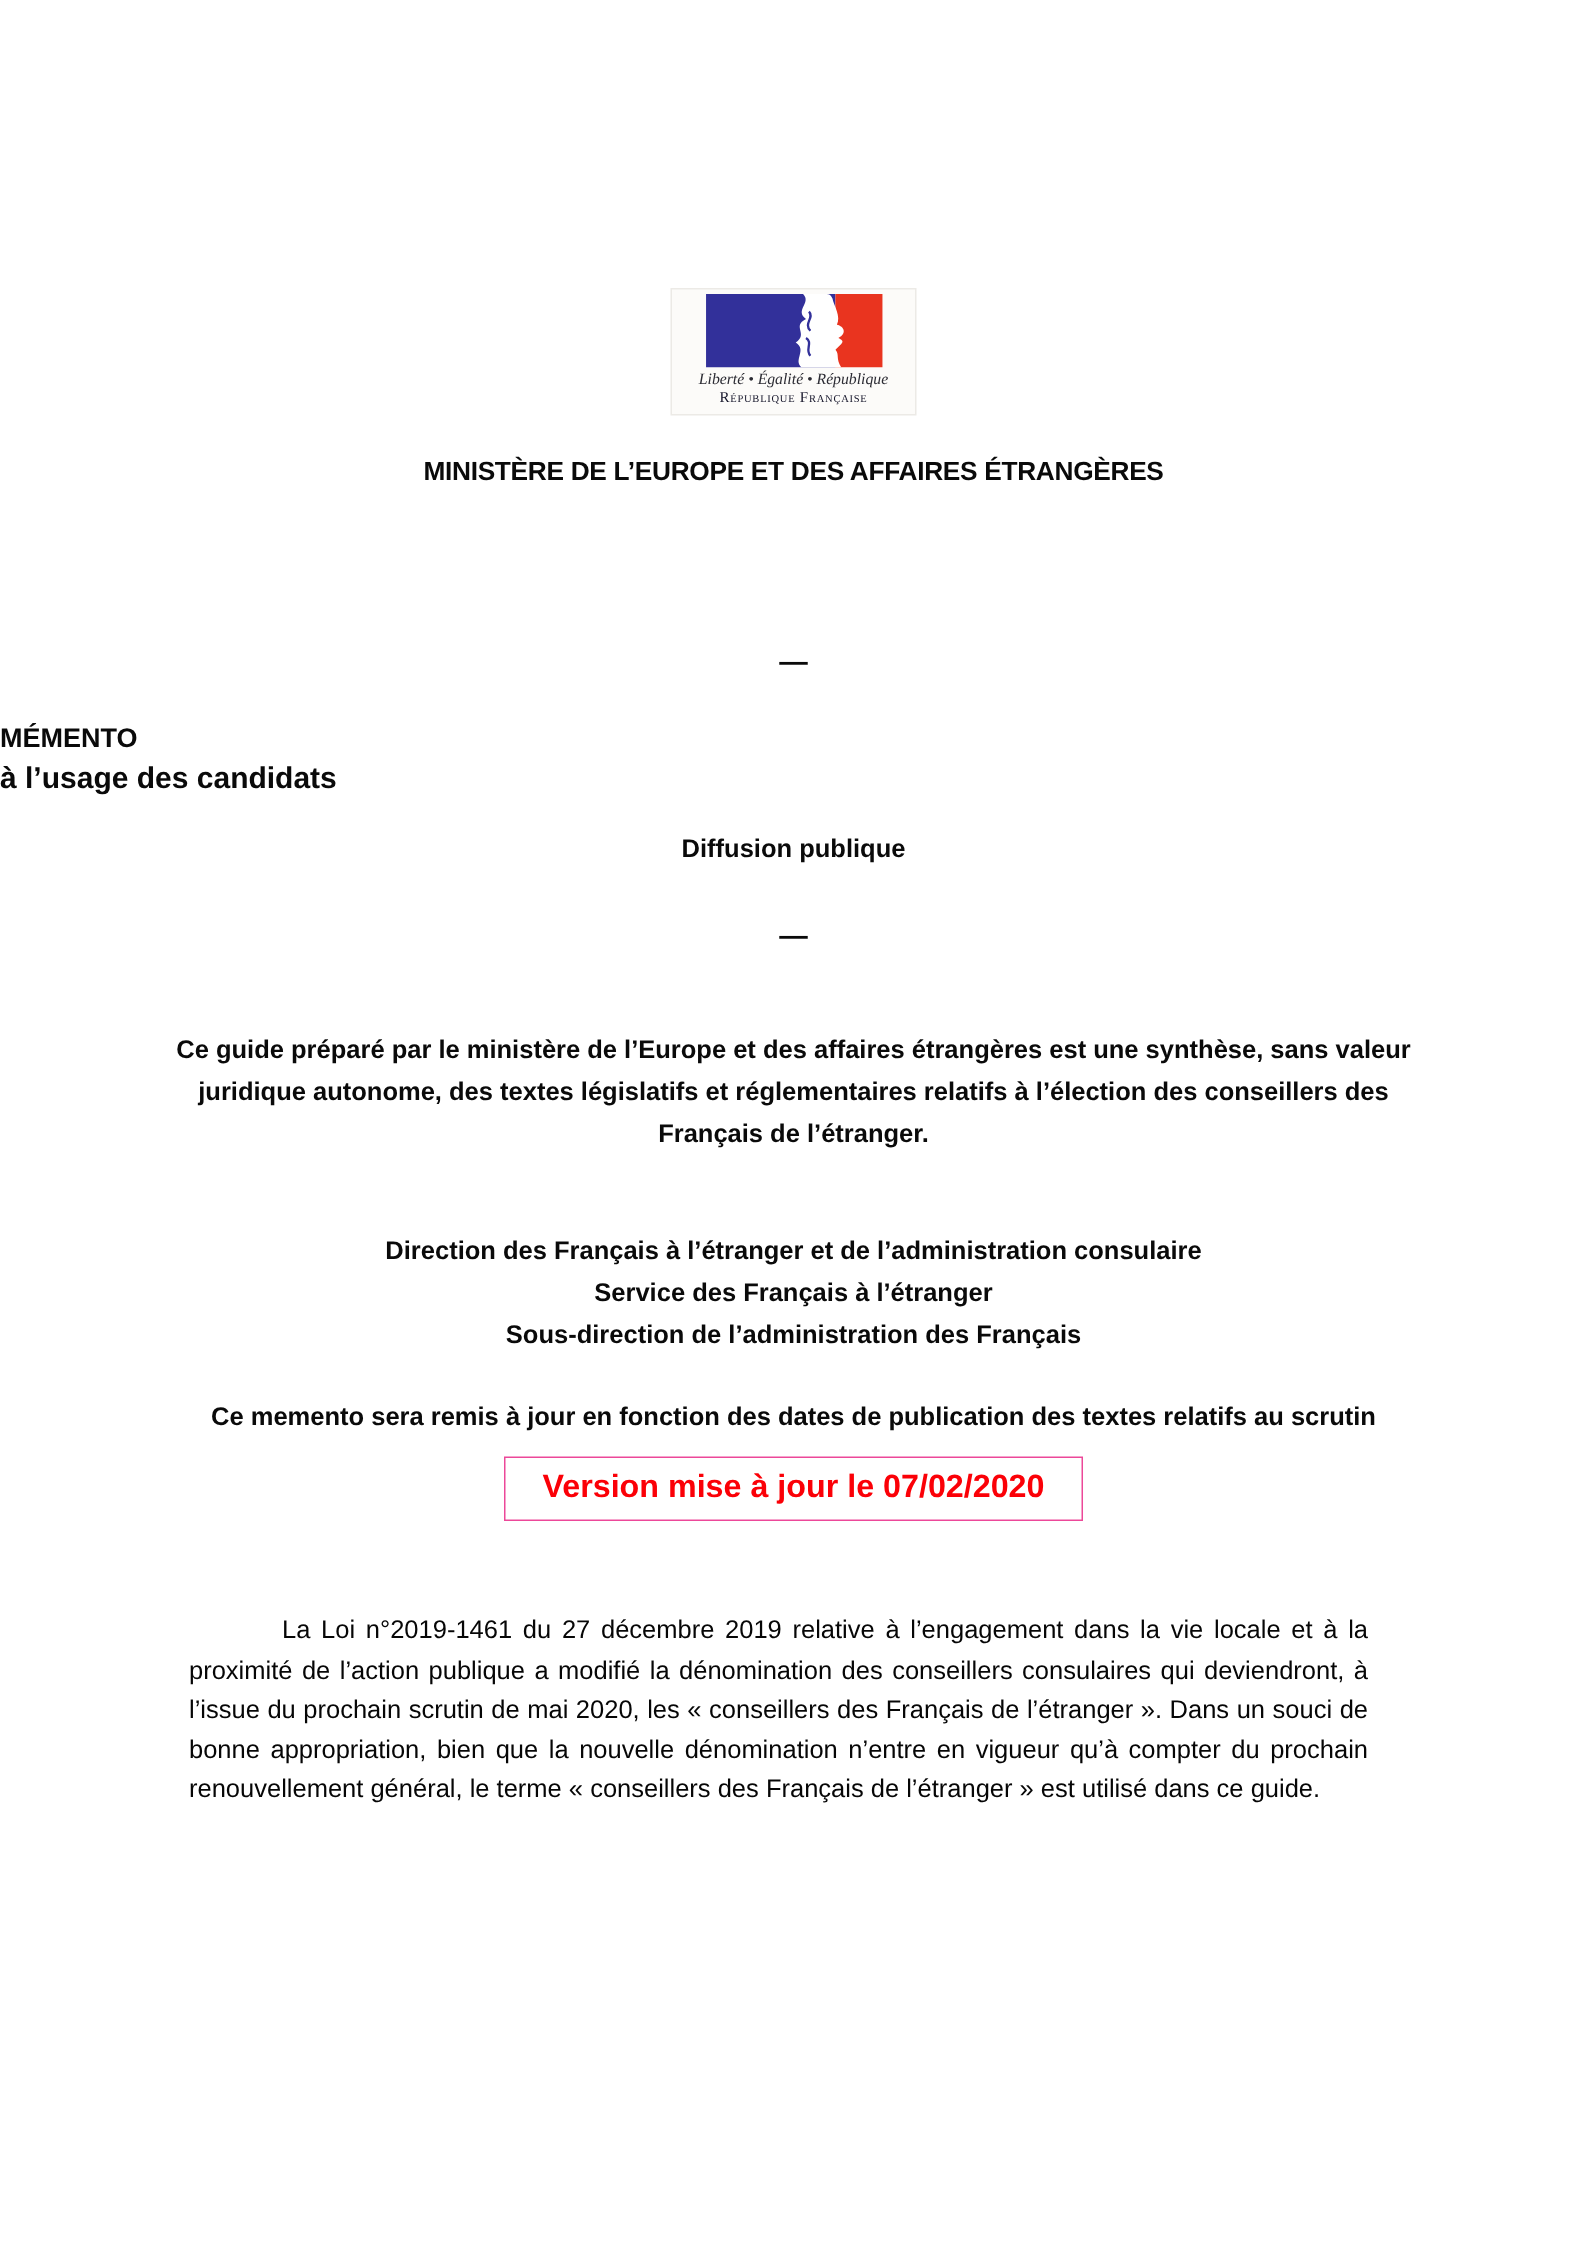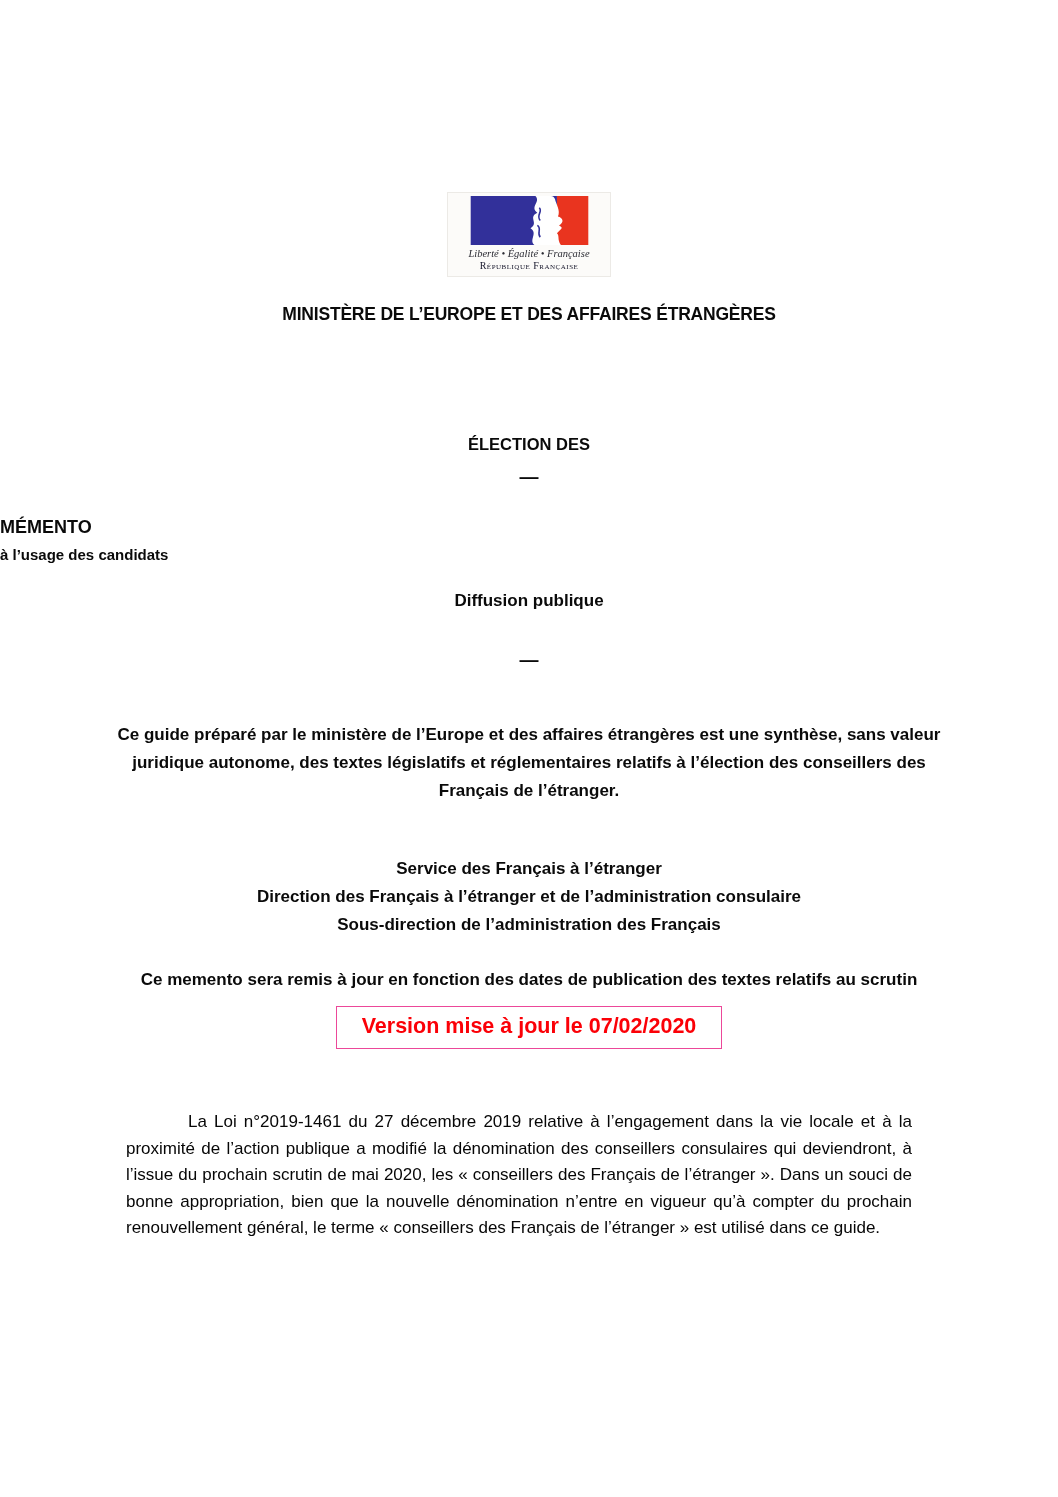--- a/index.html
+++ b/index.html
@@ -34,21 +34,21 @@
     font-size: 17.5px; font-weight: bold; letter-spacing: -0.2px;
   }
   .election-block { margin-top: 106px; text-align: center; }
   .election-line { font-size: 16.5px; font-weight: bold; line-height: 27px; }
   .dash { text-align: center; font-weight: bold; font-size: 19px; }
   .dash-1 { margin-top: 8px; }
   .dash-2 { margin-top: 38px; }
 
   .memento-block { margin-top: 26px; }
   .memento-title { font-size: 18px; font-weight: bold; line-height: 27px; }
-  .memento-subtitle { font-size: 15px; font-weight: bold; line-height: 27px; }
+  .memento-subtitle { font-size: 20px; font-weight: bold; line-height: 27px; }
   .diffusion { margin-top: 23px; text-align: center; font-size: 17px; font-weight: bold; }
   .dates { margin-top: 29px; text-align: center; font-size: 17px; font-weight: bold; }
 
   
   .intro {
     margin: 50px auto 0; width: 830px; text-align: center;
     font-size: 17px; font-weight: bold; line-height: 28px;
   }
   .direction-block { margin-top: 50px; text-align: center; }
   .direction-line { font-size: 17px; font-weight: bold; line-height: 28px; }
@@ -81,43 +81,42 @@
 
   <div class="logo-block">
     <svg class="logo-flag" viewBox="0 0 120 50" xmlns="http://www.w3.org/2000/svg" aria-hidden="true">
       <rect x="0" y="0" width="88" height="50" fill="#32309a"></rect>
       <rect x="88" y="0" width="32" height="50" fill="#e9341f"></rect>
       <path fill="#ffffff" d="M66,0 C72,6 60,11 68,17 C58,22 70,27 61,33 C69,38 59,45 65,50
                L92,50 C88,44 91,41 88,38 L92,34 C94,32 92,31 90,30 C96,27 94,22 89,21
                C92,15 87,8 86,3 C85,1 84,0 82,0 Z"></path>
       <path fill="none" stroke="#32309a" stroke-width="1.6" d="M70,12 C74,16 66,20 71,25 M68,30 C73,33 67,38 71,42"></path>
     </svg>
-    <div class="logo-motto">Liberté • Égalité • Française</div>
+    <div class="logo-motto">Liberté • Égalité • République</div>
     <div class="logo-republic">République Française</div>
   </div>
 
   <div class="ministry">MINISTÈRE DE L’EUROPE ET DES AFFAIRES ÉTRANGÈRES</div>
 
   <div class="election-block">
-    <div class="election-line">ÉLECTION DES</div>
   </div>
   <div class="dash dash-1">—</div>
 
   <div class="memento-block">
     <div class="memento-title">MÉMENTO</div>
     <div class="memento-subtitle">à l’usage des candidats</div>
   </div>
   <div class="diffusion">Diffusion publique</div>
   <div class="dash dash-2">—</div>
 
   <div class="intro">Ce guide préparé par le ministère de l’Europe et des affaires étrangères est une synthèse, sans valeur juridique autonome, des textes législatifs et réglementaires relatifs à l’élection des conseillers des Français de l’étranger.</div>
 
   <div class="direction-block">
+    <div class="direction-line">Direction des Français à l’étranger et de l’administration consulaire</div>
     <div class="direction-line">Service des Français à l’étranger</div>
-    <div class="direction-line">Direction des Français à l’étranger et de l’administration consulaire</div>
     <div class="direction-line">Sous-direction de l’administration des Français</div>
   </div>
 
   <div class="update-note">Ce memento sera remis à jour en fonction des dates de publication des textes relatifs au scrutin</div>
 
   <div class="version-box">
     <span class="version-text">Version mise à jour le 07/02/2020</span>
   </div>
 
   <div class="body-paragraph">La Loi n°2019-1461 du 27 décembre 2019 relative à l’engagement dans la vie locale et à la proximité de l’action publique a modifié la dénomination des conseillers consulaires qui deviendront, à l’issue du prochain scrutin de mai 2020, les « conseillers des Français de l’étranger ». Dans un souci de bonne appropriation, bien que la nouvelle dénomination n’entre en vigueur qu’à compter du prochain renouvellement général, le terme « conseillers des Français de l’étranger » est utilisé dans ce guide.</div>

